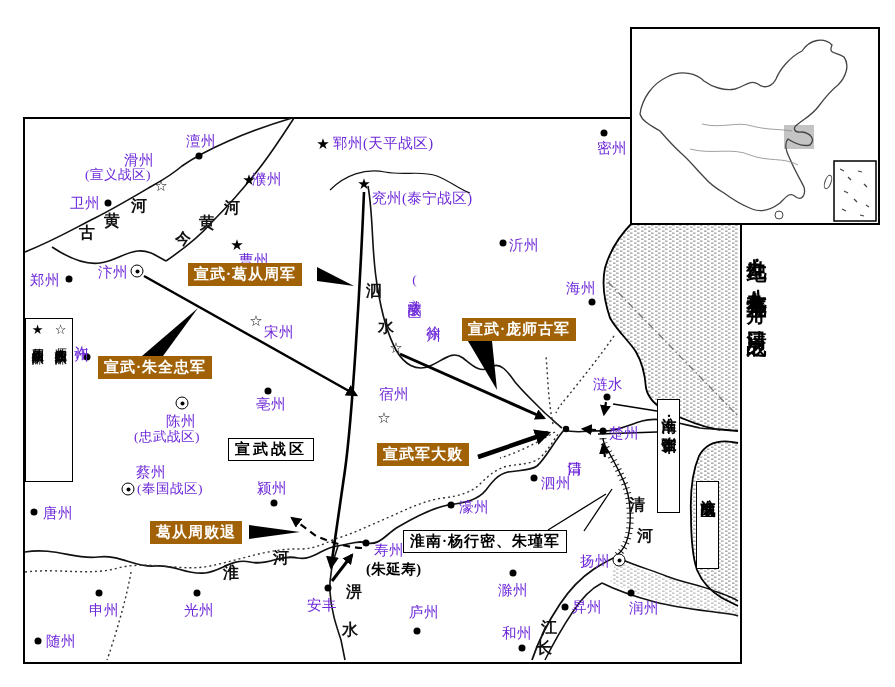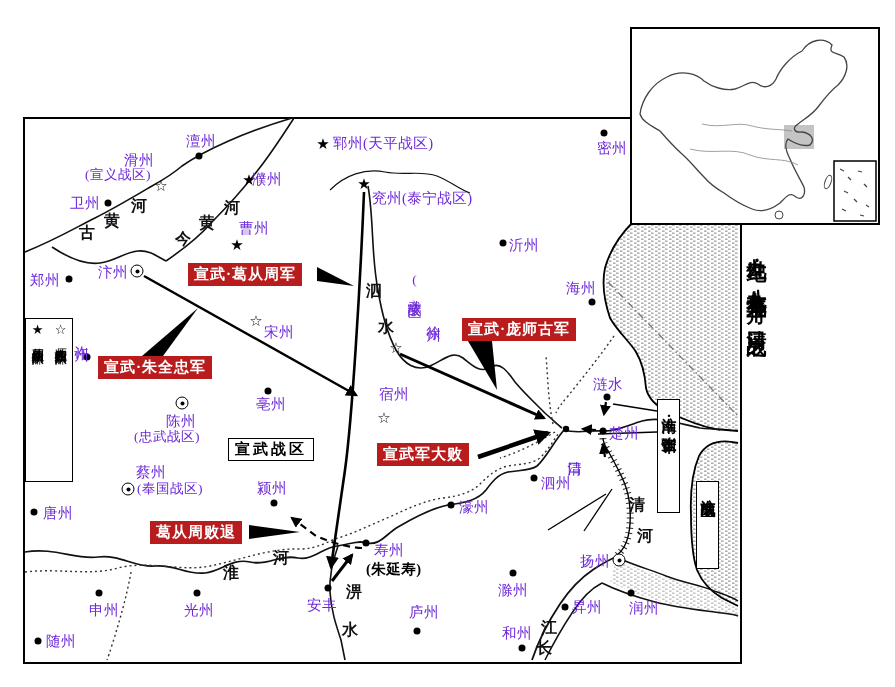--- a/index.html
+++ b/index.html
@@ -16,21 +16,21 @@
                background:#000;border-radius:50%;}
   .star{font-size:15px;line-height:1;z-index:2;color:#000;}
   
   .pl{font-size:14.5px;color:#6d28d9;z-index:2;letter-spacing:.5px;}
   .pl.sm{font-size:13.5px;}
   .pl.la{transform:translate(0,-50%);} 
   .pl.bold{font-weight:bold;color:#000;}
   .vert{writing-mode:vertical-rl;text-orientation:upright;letter-spacing:2px;}
   .rivchar{font-size:16px;font-weight:bold;color:#111;z-index:2;}
   
-  .blackbox{background:#b91c1c;color:#fff;font-weight:bold;font-size:15px;line-height:1;
+  .blackbox{background:#a16207;color:#fff;font-weight:bold;font-size:15px;line-height:1;
             padding:4px 6px;z-index:3;letter-spacing:1px;}
   .whitebox{background:#fff;color:#000;font-weight:bold;font-size:15px;line-height:1;
             border:1.6px solid #000;padding:3px 6px;z-index:3;letter-spacing:1px;}
   .vbox{writing-mode:vertical-rl;text-orientation:upright;padding:6px 3px;letter-spacing:1px;}
   
   #legend{left:25px;top:318px;width:46px;height:158px;border:1.6px solid #000;background:#fff;
           z-index:3;display:flex;flex-direction:row;justify-content:space-around;padding-top:4px;}
   #legend .col{display:flex;flex-direction:column;align-items:center;}
   #legend .col .star{font-size:13px;margin-bottom:2px;}
   #legend .col .txt{writing-mode:vertical-rl;text-orientation:upright;font-size:12.5px;line-height:1;
@@ -182,21 +182,21 @@
   <div class="abs star ctr" style="left:396px;top:348px;">☆</div>
 
   <div class="abs pl ctr" style="left:201px;top:141px;">澶州</div>
   <div class="abs pl ctr" style="left:139px;top:160px;">滑州</div>
   <div class="abs pl sm ctr" style="left:118px;top:175px;">(宣义战区)</div>
   <div class="abs pl ctr" style="left:85px;top:203px;">卫州</div>
   <div class="abs pl ctr" style="left:45px;top:280px;">郑州</div>
   <div class="abs pl ctr" style="left:113px;top:272px;">汴州</div>
   <div class="abs pl vert ctr" style="left:81px;top:336px;">许州</div>
   <div class="abs pl ctr" style="left:267px;top:179px;">濮州</div>
-  <div class="abs pl ctr" style="left:254px;top:228px;">曹州</div>
+  <div class="abs pl ctr" style="left:254px;top:260px;">曹州</div>
   <div class="abs pl la" style="left:333px;top:143px;">郓州(天平战区)</div>
   <div class="abs pl la" style="left:372px;top:198px;">兖州(泰宁战区)</div>
   <div class="abs pl ctr" style="left:279px;top:332px;">宋州</div>
   <div class="abs pl ctr" style="left:271px;top:404px;">亳州</div>
   <div class="abs pl ctr" style="left:181px;top:421px;">陈州</div>
   <div class="abs pl sm ctr" style="left:167px;top:437px;">(忠武战区)</div>
   <div class="abs pl ctr" style="left:151px;top:472px;">蔡州</div>
   <div class="abs pl sm la" style="left:137px;top:489px;">(奉国战区)</div>
   <div class="abs pl ctr" style="left:272px;top:488px;">颍州</div>
   <div class="abs pl ctr" style="left:58px;top:513px;">唐州</div>
@@ -239,20 +239,21 @@
   <div class="abs rivchar ctr" style="left:637px;top:505px;">清</div>
   <div class="abs rivchar ctr" style="left:645px;top:536px;">河</div>
   <div class="abs rivchar ctr" style="left:549px;top:628px;">江</div>
   <div class="abs rivchar ctr" style="left:544px;top:648px;">长</div>
 
   <div class="abs blackbox" style="left:188px;top:263px;">宣武·葛从周军</div>
   <div class="abs blackbox" style="left:462px;top:318px;">宣武·庞师古军</div>
   <div class="abs blackbox" style="left:98px;top:356px;">宣武·朱全忠军</div>
   <div class="abs blackbox" style="left:377px;top:443px;">宣武军大败</div>
   <div class="abs blackbox" style="left:150px;top:521px;">葛从周败退</div>
+  <div class="abs whitebox" style="left:403px;top:530px;">淮南·杨行密、朱瑾军</div>
   <div class="abs whitebox vbox" style="left:657px;top:399px;height:100px;">淮南·张训军</div>
 
   <div class="abs whitebox" style="left:228px;top:438px;letter-spacing:3px;">宣武战区</div>
   <div class="abs whitebox vbox" style="left:696px;top:481px;height:74px;">淮南战区</div>
 
   <div id="legend" class="abs">
     <div class="col">
       <span class="star">★</span>
       <span class="txt">葛从周所率四州部队</span>
     </div>

